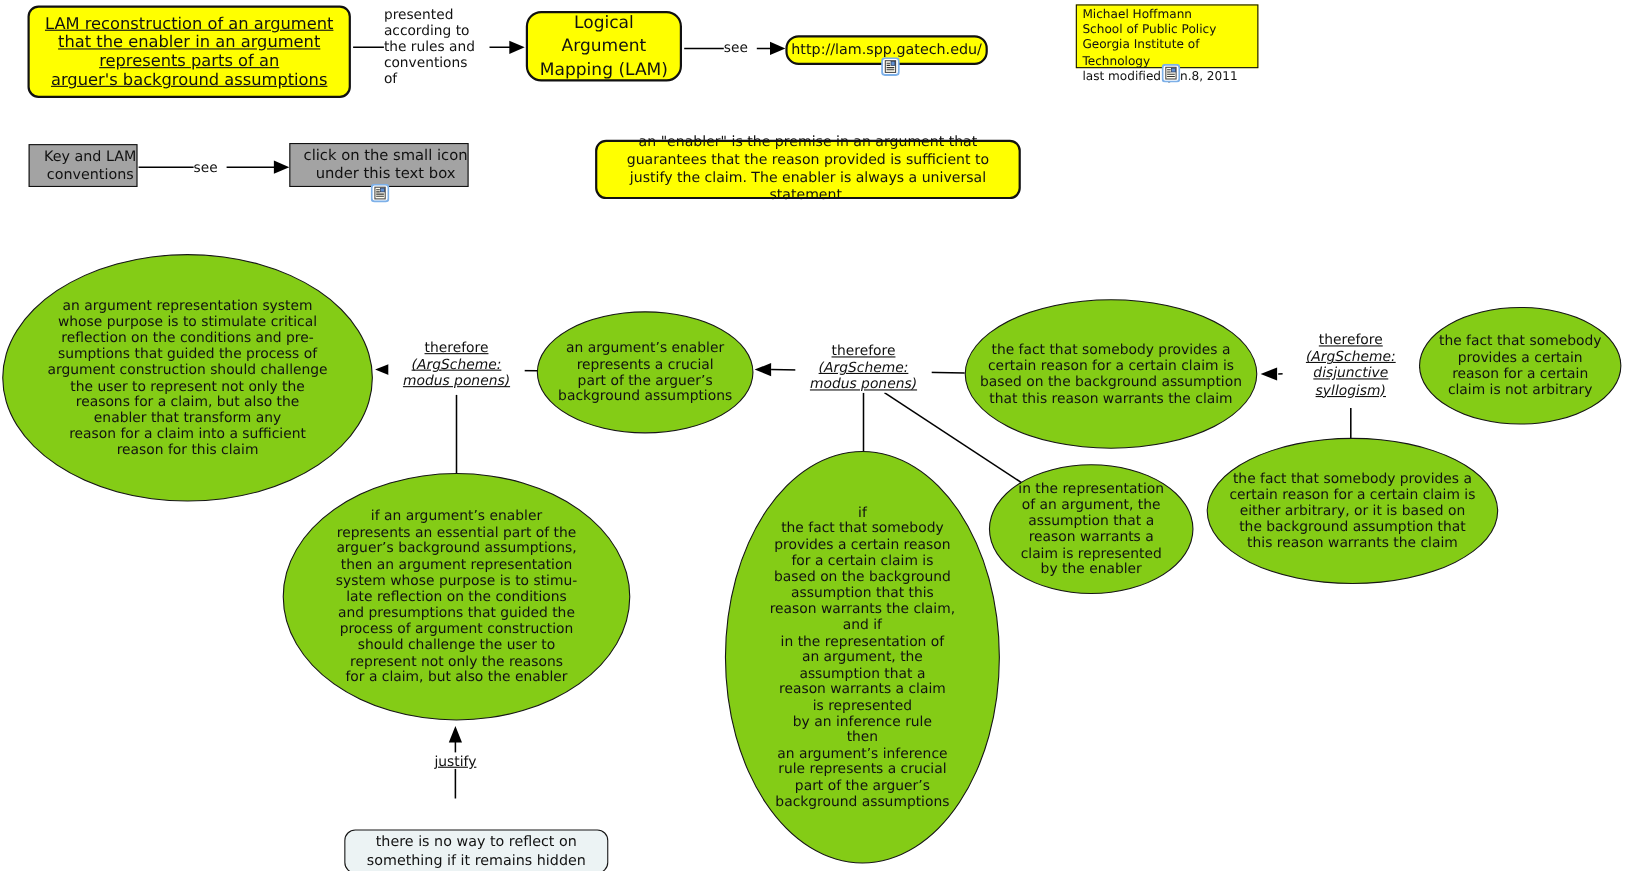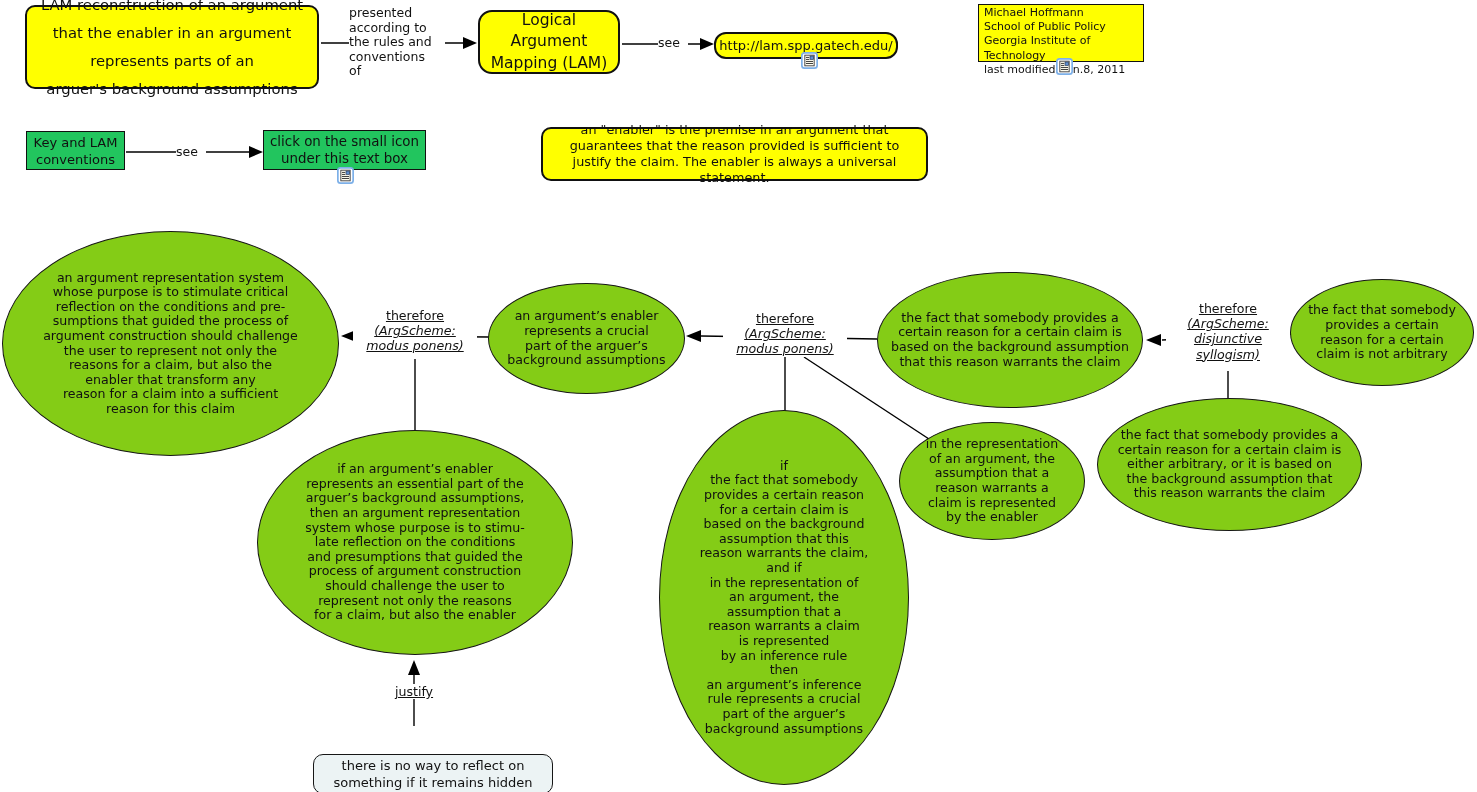--- a/index.html
+++ b/index.html
@@ -4,21 +4,21 @@
 <style>
   html,body{margin:0;padding:0;background:#fff;}
   #canvas{
     position:relative;width:1477px;height:792px;overflow:hidden;
     font-family:"DejaVu Sans","Liberation Sans",sans-serif;color:#111;background:#fff;
   }
   .abs{position:absolute;}
   .center{display:flex;align-items:center;justify-content:center;text-align:center;}
   .pre{white-space:pre-line;}
   .ybox{background:#ffff00;border:2px solid #111;box-sizing:border-box;}
-  .wbox{background:#22c55e;border:1.5px solid #111;box-sizing:border-box;}
+  .wbox{background:#a3a3a3;border:1.5px solid #111;box-sizing:border-box;justify-content:flex-end;}
   .ellipse{border-radius:50%;background:#84cc16;border:1.5px solid #161616;box-sizing:border-box;
            font-size:12.6px;line-height:14.6px;}
   .nodebox{background:#ecf3f4;border:1.4px solid #161616;border-radius:10px;box-sizing:border-box;
            font-size:13px;line-height:17.2px;}
   .phrase{background:#fff;font-size:12.5px;line-height:14.5px;}
   .maplabel{background:#fff;font-size:12.6px;line-height:15.2px;text-align:center;text-decoration:underline;}
   .maplabel .scheme{font-style:italic;}
   svg.connectors{position:absolute;left:0;top:0;pointer-events:none;}
   .icon{width:17px;height:17px;display:block;cursor:pointer;}
 </style>
@@ -137,21 +137,21 @@
 rule represents a crucial
 part of the arguer’s
 background assumptions</span>
   </div>
 
   <div class="abs nodebox center" style="left:313px;top:726px;width:240px;height:40px;margin-top:28px;">
     <span class="pre">there is no way to reflect on
 something if it remains hidden</span>
   </div>
 
-  <div class="abs ybox center" style="left:25px;top:5px;width:294px;height:84px;border-radius:10px;font-size:14.8px;line-height:28px;">
+  <div class="abs ybox center" style="left:25px;top:5px;width:294px;height:84px;border-radius:10px;font-size:14.8px;line-height:17px;text-decoration:underline;">
     <span class="pre">LAM reconstruction of an argument
 that the enabler in an argument
 represents parts of an
 arguer's background assumptions</span>
   </div>
 
   <div class="abs phrase pre" style="left:349px;top:6px;width:96px;">presented
 according to
 the rules and
 conventions

